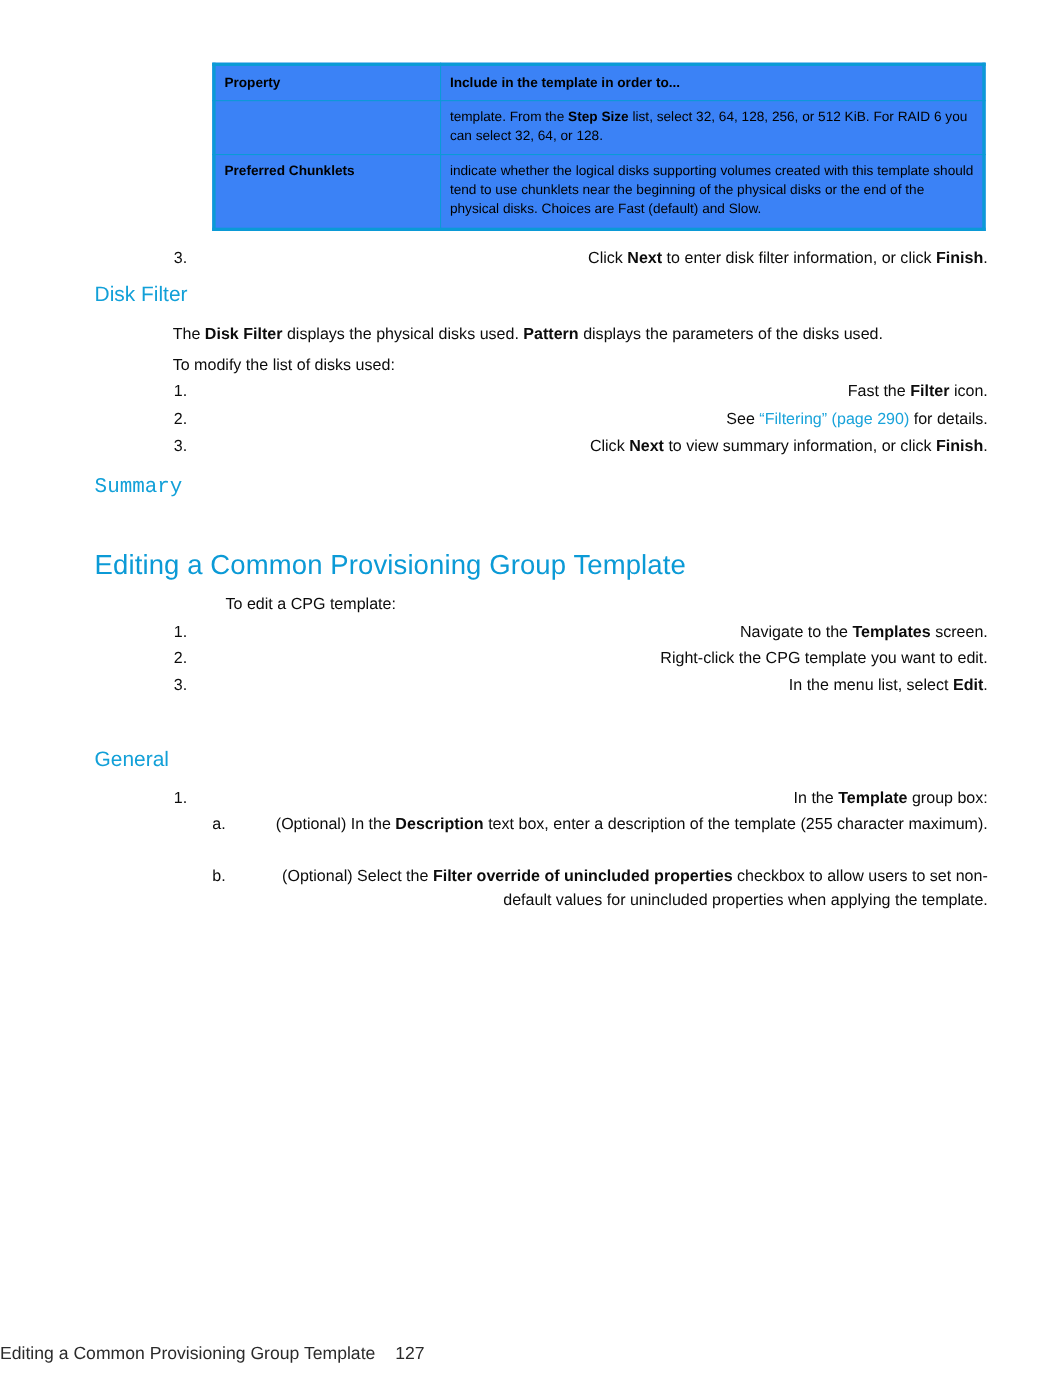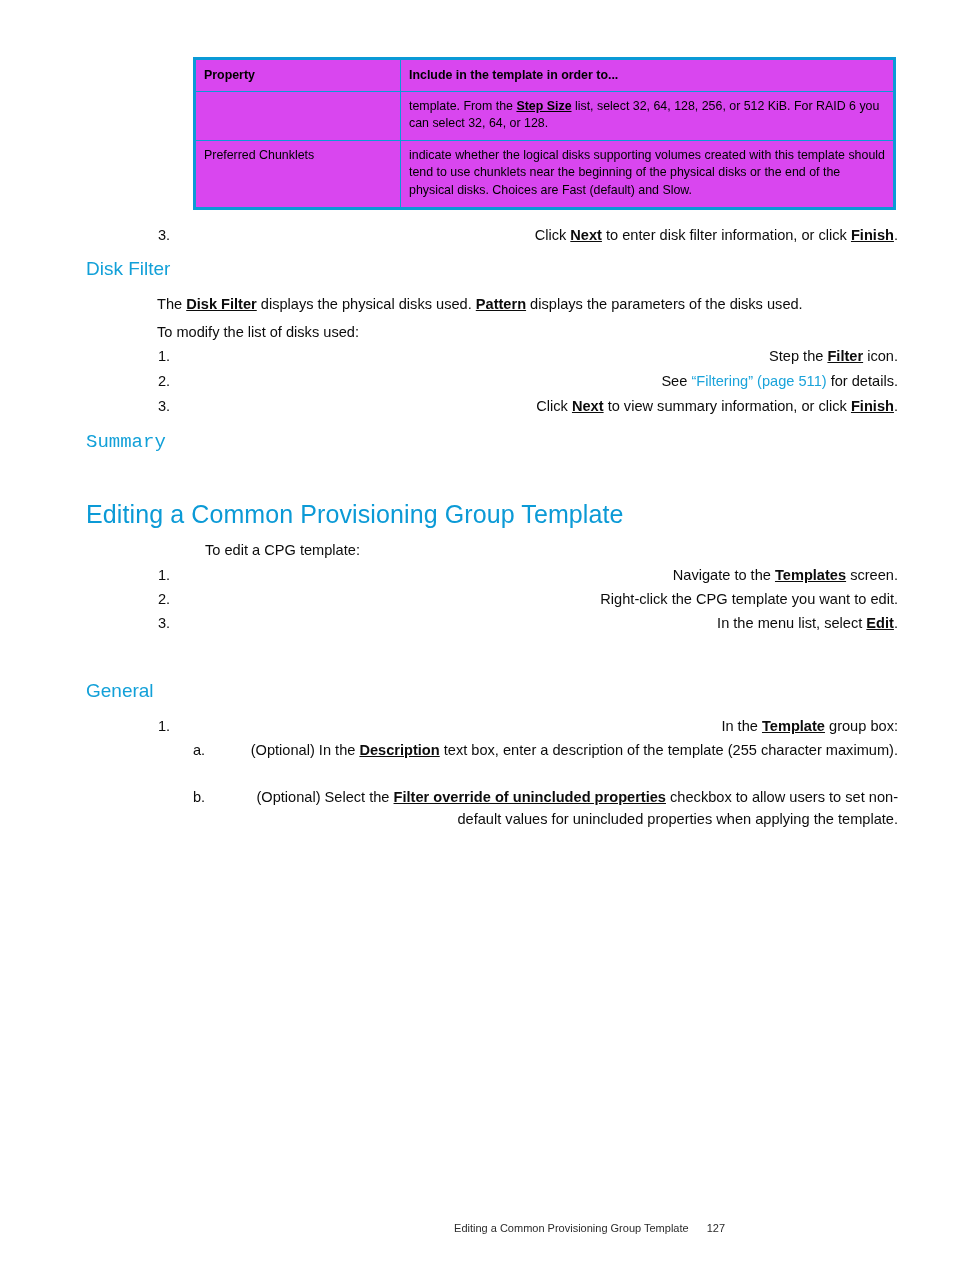--- a/index.html
+++ b/index.html
@@ -26,33 +26,33 @@
   .prop-table {
     position: absolute;
     left: 193px;
     top: 57px;
     width: 703px;
     border-collapse: collapse;
     border-top: 3px solid #0b9ad6;
     border-bottom: 3px solid #0b9ad6;
     border-left: 3px solid #0b9ad6;
     border-right: 3px solid #0b9ad6;
-    background: #d946ef;
+    background: #3b82f6;
   }
   .prop-table td {
     vertical-align: top;
     border: 1px solid #0b9ad6;
     padding: 6px 8px 8px 8px;
     font-size: 12.4px;
     line-height: 1.38;
     color: #000;
   }
   .prop-table td.col-prop {
     width: 188px;
-    font-weight: normal;
+    font-weight: bold;
   }
   .prop-table tr.header td {
     font-weight: bold;
     padding-top: 7px;
     padding-bottom: 7px;
   }
   .prop-table td.col-desc {
     font-weight: normal;
   }
   .prop-table td.col-desc b { font-weight: bold; }
@@ -95,32 +95,32 @@
     top: 0;
     width: 26px;
     text-align: left;
   }
   .li .txt {
     display: block;
     margin-left: 33px;
     text-align: right;
   }
 
-  b, .bold { font-weight: bold; text-decoration: underline; }
+  b, .bold { font-weight: bold; }
   .link { color: #1aa3da; }
 
   
   .footer {
     position: absolute;
     left: 0;
     top: 1222px;
     width: 784px;
-    font-size: 11px;
+    font-size: 16px;
     color: #2b2b2b;
-    text-align: right;
+    text-align: left;
     padding-right: 0;
   }
   .footer .ftitle { }
   .footer .fpage { display: inline-block; margin-left: 18px; margin-right: 59px; }
 </style>
 </head>
 <body>
 
 <div class="page">
 
@@ -147,25 +147,25 @@
   </div>
 
   <div class="h2" style="left:86px; top:259px;">Disk Filter</div>
 
   <div class="para" style="left:157px; top:321px; width:740px;">To modify the list of disks used:</div>
 
   <div class="para" style="left:157px; top:293px; width:740px;"><span>The </span><b>Disk Filter</b><span> displays the physical disks used. </span><b>Pattern</b><span> displays the parameters of the disks used.</span></div>
 
   <div class="li" style="left:158px; top:345px; width:740px;">
     <span class="marker">1.</span>
-    <span class="txt"><span>Step the </span><b>Filter</b><span> icon.</span></span>
+    <span class="txt"><span>Fast the </span><b>Filter</b><span> icon.</span></span>
   </div>
   <div class="li" style="left:158px; top:370px; width:740px;">
     <span class="marker">2.</span>
-    <span class="txt"><span>See </span><span class="link">“Filtering” (page 511)</span><span> for details.</span></span>
+    <span class="txt"><span>See </span><span class="link">“Filtering” (page 290)</span><span> for details.</span></span>
   </div>
   <div class="li" style="left:158px; top:395px; width:740px;">
     <span class="marker">3.</span>
     <span class="txt"><span>Click </span><b>Next</b><span> to view summary information, or click </span><b>Finish</b><span>.</span></span>
   </div>
 
   <div class="h2" style="left:86px; top:432px;font-family:Liberation Mono, monospace;">Summary</div>
 
 
   <div class="h1" style="left:86px; top:501px;">Editing a Common Provisioning Group Template</div>

